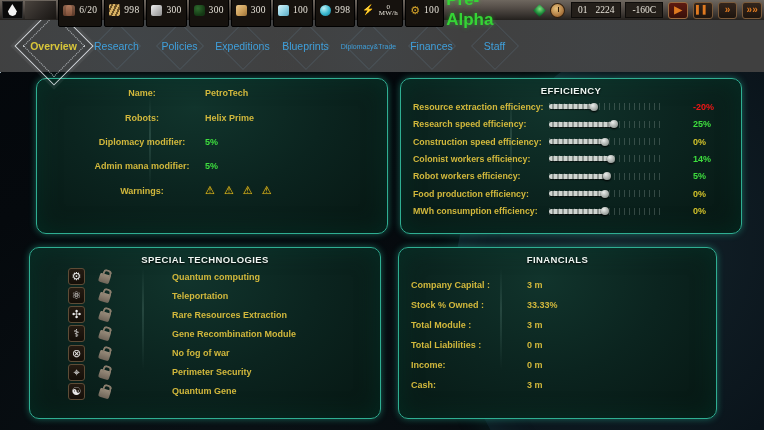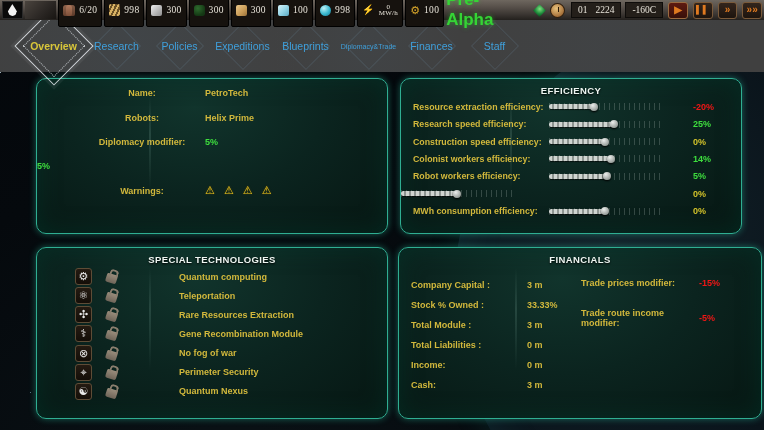--- a/index.html
+++ b/index.html
@@ -78,22 +78,22 @@
   
   .panel{ position:absolute; border:1px solid #2fae92; border-radius:10px;
     background:radial-gradient(ellipse at 45% 18%, #11342c 0%, #0b241f 48%, #061612 100%);
     box-shadow:0 0 7px rgba(40,200,165,.45), inset 0 0 24px rgba(0,70,55,.4); }
   .panel::before{ content:""; position:absolute; left:32%; top:12%; width:2px; height:60%;
     background:linear-gradient(180deg,transparent,rgba(180,230,215,.14) 40%,rgba(180,230,215,.10) 60%,transparent); }
   .panel-title{ text-align:center; color:#eef6f2; font-size:9.5px; font-weight:bold;
     letter-spacing:.4px; padding-top:6px; text-shadow:0 1px 2px #000; }
   .p-basic{ left:36px; top:78px; width:352px; height:156px; }
   .p-eff  { left:400px; top:78px; width:342px; height:156px; }
-  .p-tech { left:36px; top:247px; width:352px; height:172px; }
-  .p-fin  { left:398px; top:247px; width:364px; height:172px; }
+  .p-tech { left:29px; top:247px; width:352px; height:172px; }
+  .p-fin  { left:398px; top:247px; width:319px; height:172px; }
 
   .gold{ color:#d2b83c; }
   .tone-pos{ color:#3ede3e !important; }
   .tone-neg{ color:#f01616 !important; }
   .tone-zero{ color:#d2c22a !important; }
 
   
   .kv-rows{ display:flex; flex-direction:column; justify-content:space-around; height:128px; padding:2px 0 4px; }
   .kv-row{ display:flex; align-items:center; height:18px;text-align:center; }
   .kv-label{ width:168px; padding-left:42px; font-size:9px; font-weight:bold; }
@@ -265,20 +265,21 @@
       </div>
       <div class="kv-row">
         <span class="kv-label gold">Robots:</span>
         <span class="kv-value gold">Helix Prime</span>
       </div>
       <div class="kv-row">
         <span class="kv-label gold">Diplomacy modifier:</span>
         <span class="kv-value tone-pos">5%</span>
       </div>
       <div class="kv-row">
+        <span class="kv-label gold">Admin mana modifier:</span>
         <span class="kv-value tone-pos">5%</span>
       </div>
       <div class="kv-row">
         <span class="kv-label gold">Warnings:</span>
         <span class="warn-icons">
           <span>⚠</span>
           <span>⚠</span>
           <span>⚠</span>
           <span>⚠</span>
         </span>
@@ -334,20 +335,21 @@
         <span class="eff-label gold">Robot workers efficiency:</span>
         <span class="slider">
           <span class="ticks"></span>
           <span class="fill" style="width: 52%;"></span>
           <span class="thumb" style="left: 52%;"></span>
         </span>
         <span class="eff-value tone-pos">5%</span>
       </div>
 
       <div class="eff-row">
+        <span class="eff-label gold">Food production efficiency:</span>
         <span class="slider">
           <span class="ticks"></span>
           <span class="fill" style="width: 50%;"></span>
           <span class="thumb" style="left: 50%;"></span>
         </span>
         <span class="eff-value tone-zero">0%</span>
       </div>
 
       <div class="eff-row">
         <span class="eff-label gold">MWh consumption efficiency:</span>
@@ -392,21 +394,21 @@
         <span class="tech-label gold">No fog of war</span>
       </div>
       <div class="tech-row">
         <span class="tech-btn">⌖</span>
         <span class="lock"></span>
         <span class="tech-label gold">Perimeter Security</span>
       </div>
       <div class="tech-row">
         <span class="tech-btn">☯</span>
         <span class="lock"></span>
-        <span class="tech-label gold">Quantum Nexus</span>
+        <span class="tech-label gold">Quantum Gene</span>
       </div>
 
     </div>
   </div>
 
   <div class="panel p-fin">
     <div class="panel-title">FINANCIALS</div>
     <div class="fin-grid">
       <div class="fin-col-left">
         <div class="fin-row">
@@ -427,26 +429,16 @@
         </div>
         <div class="fin-row">
           <span class="fin-label gold">Income:</span>
           <span class="fin-value gold">0 m</span>
         </div>
         <div class="fin-row">
           <span class="fin-label gold">Cash:</span>
           <span class="fin-value gold">3 m</span>
         </div>
       </div>
-      <div class="fin-col-right">
-        <div class="fin-row">
-          <span class="fin-label gold">Trade prices modifier:</span>
-          <span class="fin-value tone-neg">-15%</span>
-        </div>
-        <div class="fin-row">
-          <span class="fin-label gold">Trade route income modifier:</span>
-          <span class="fin-value tone-neg">-5%</span>
-        </div>
-      </div>
     </div>
   </div>
 
 </div>
 
 </body></html>

